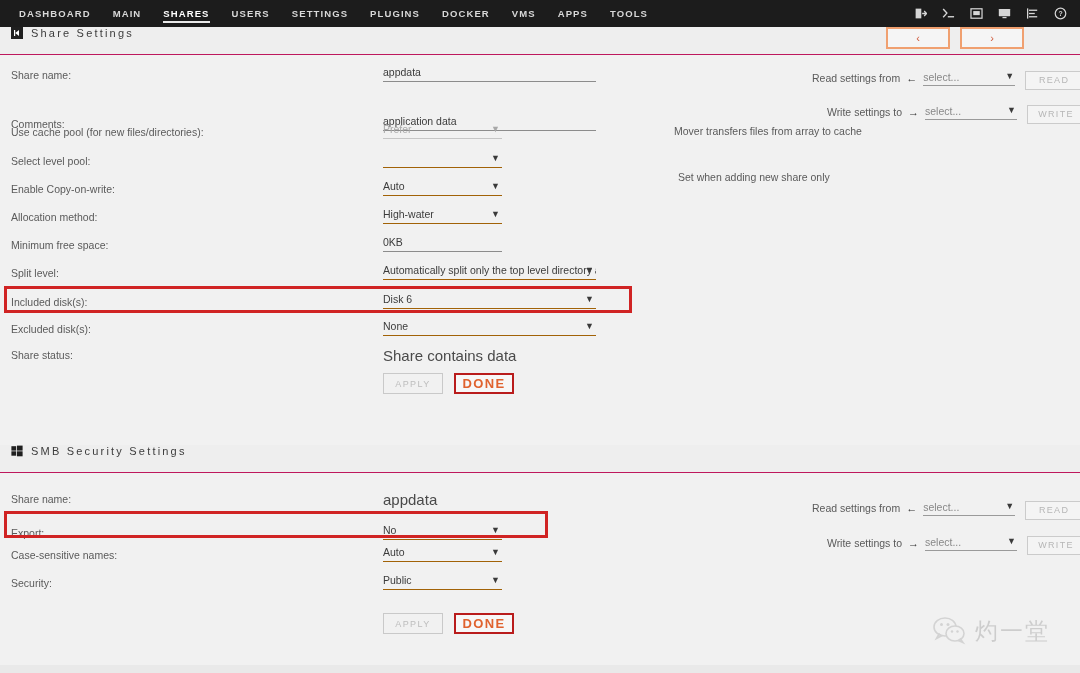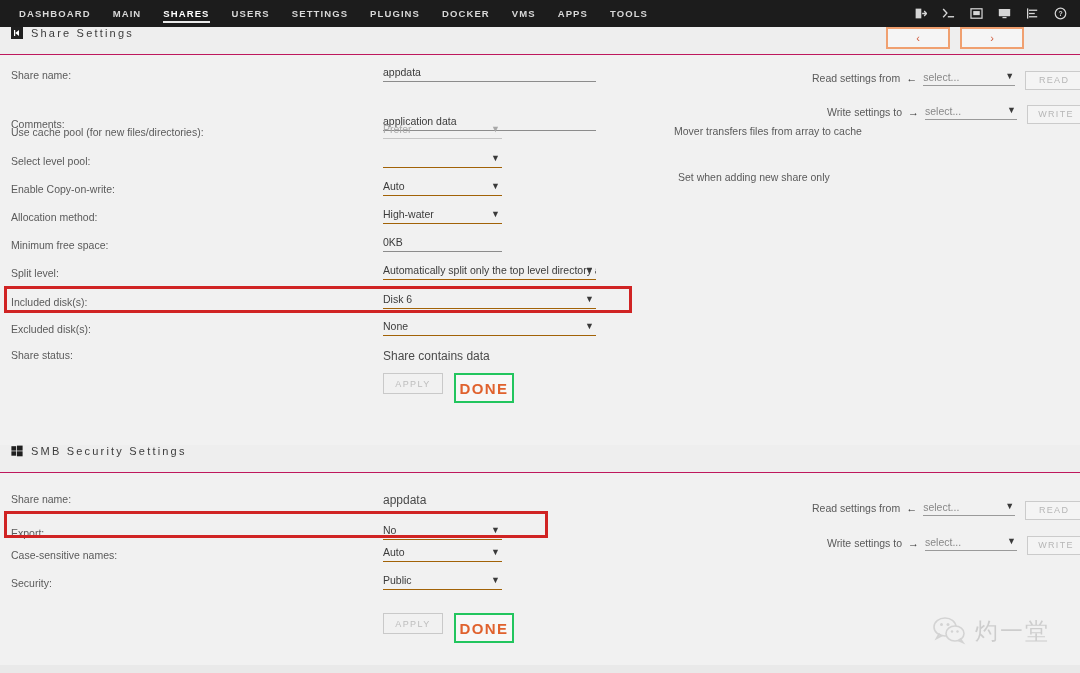--- a/index.html
+++ b/index.html
@@ -168,21 +168,21 @@
     position: absolute;
     right: 2px;
     top: 1px;
     font-size: 9px;
     color: #3a3a3a;
     line-height: 10px;
   }
   .sel.disabled .caret { color: #a8a8a8; }
 
   .static-val {
-    font-size: 12px;
+    font-size: 15px;
     color: #4a4a4a;
     line-height: 16px;
   }
 
   
   .rrow {
     position: absolute;
     display: flex;
     align-items: flex-start;
   }
@@ -241,25 +241,25 @@
     width: 60px; height: 21px;
     border: 1px solid #c9c9c9;
     background: #f1f1f1;
     color: #bdbdbd;
     font-size: 9px;
     letter-spacing: 1.4px;
     display: flex; align-items: center; justify-content: center;
     cursor: pointer;
   }
   .btn-done {
-    width: 60px; height: 30px;
-    border: 2px solid #22c55e;
+    width: 60px; height: 21px;
+    border: 2px solid #b91c1c;
     background: #f7f7f7;
     color: #e0622e;
-    font-size: 15px;
+    font-size: 13px;
     letter-spacing: 1.4px;
     font-weight: bold;
     display: flex; align-items: center; justify-content: center;
     cursor: pointer;
   }
 
   
   .hl {
     position: absolute;
     border: 3px solid #d02323;

